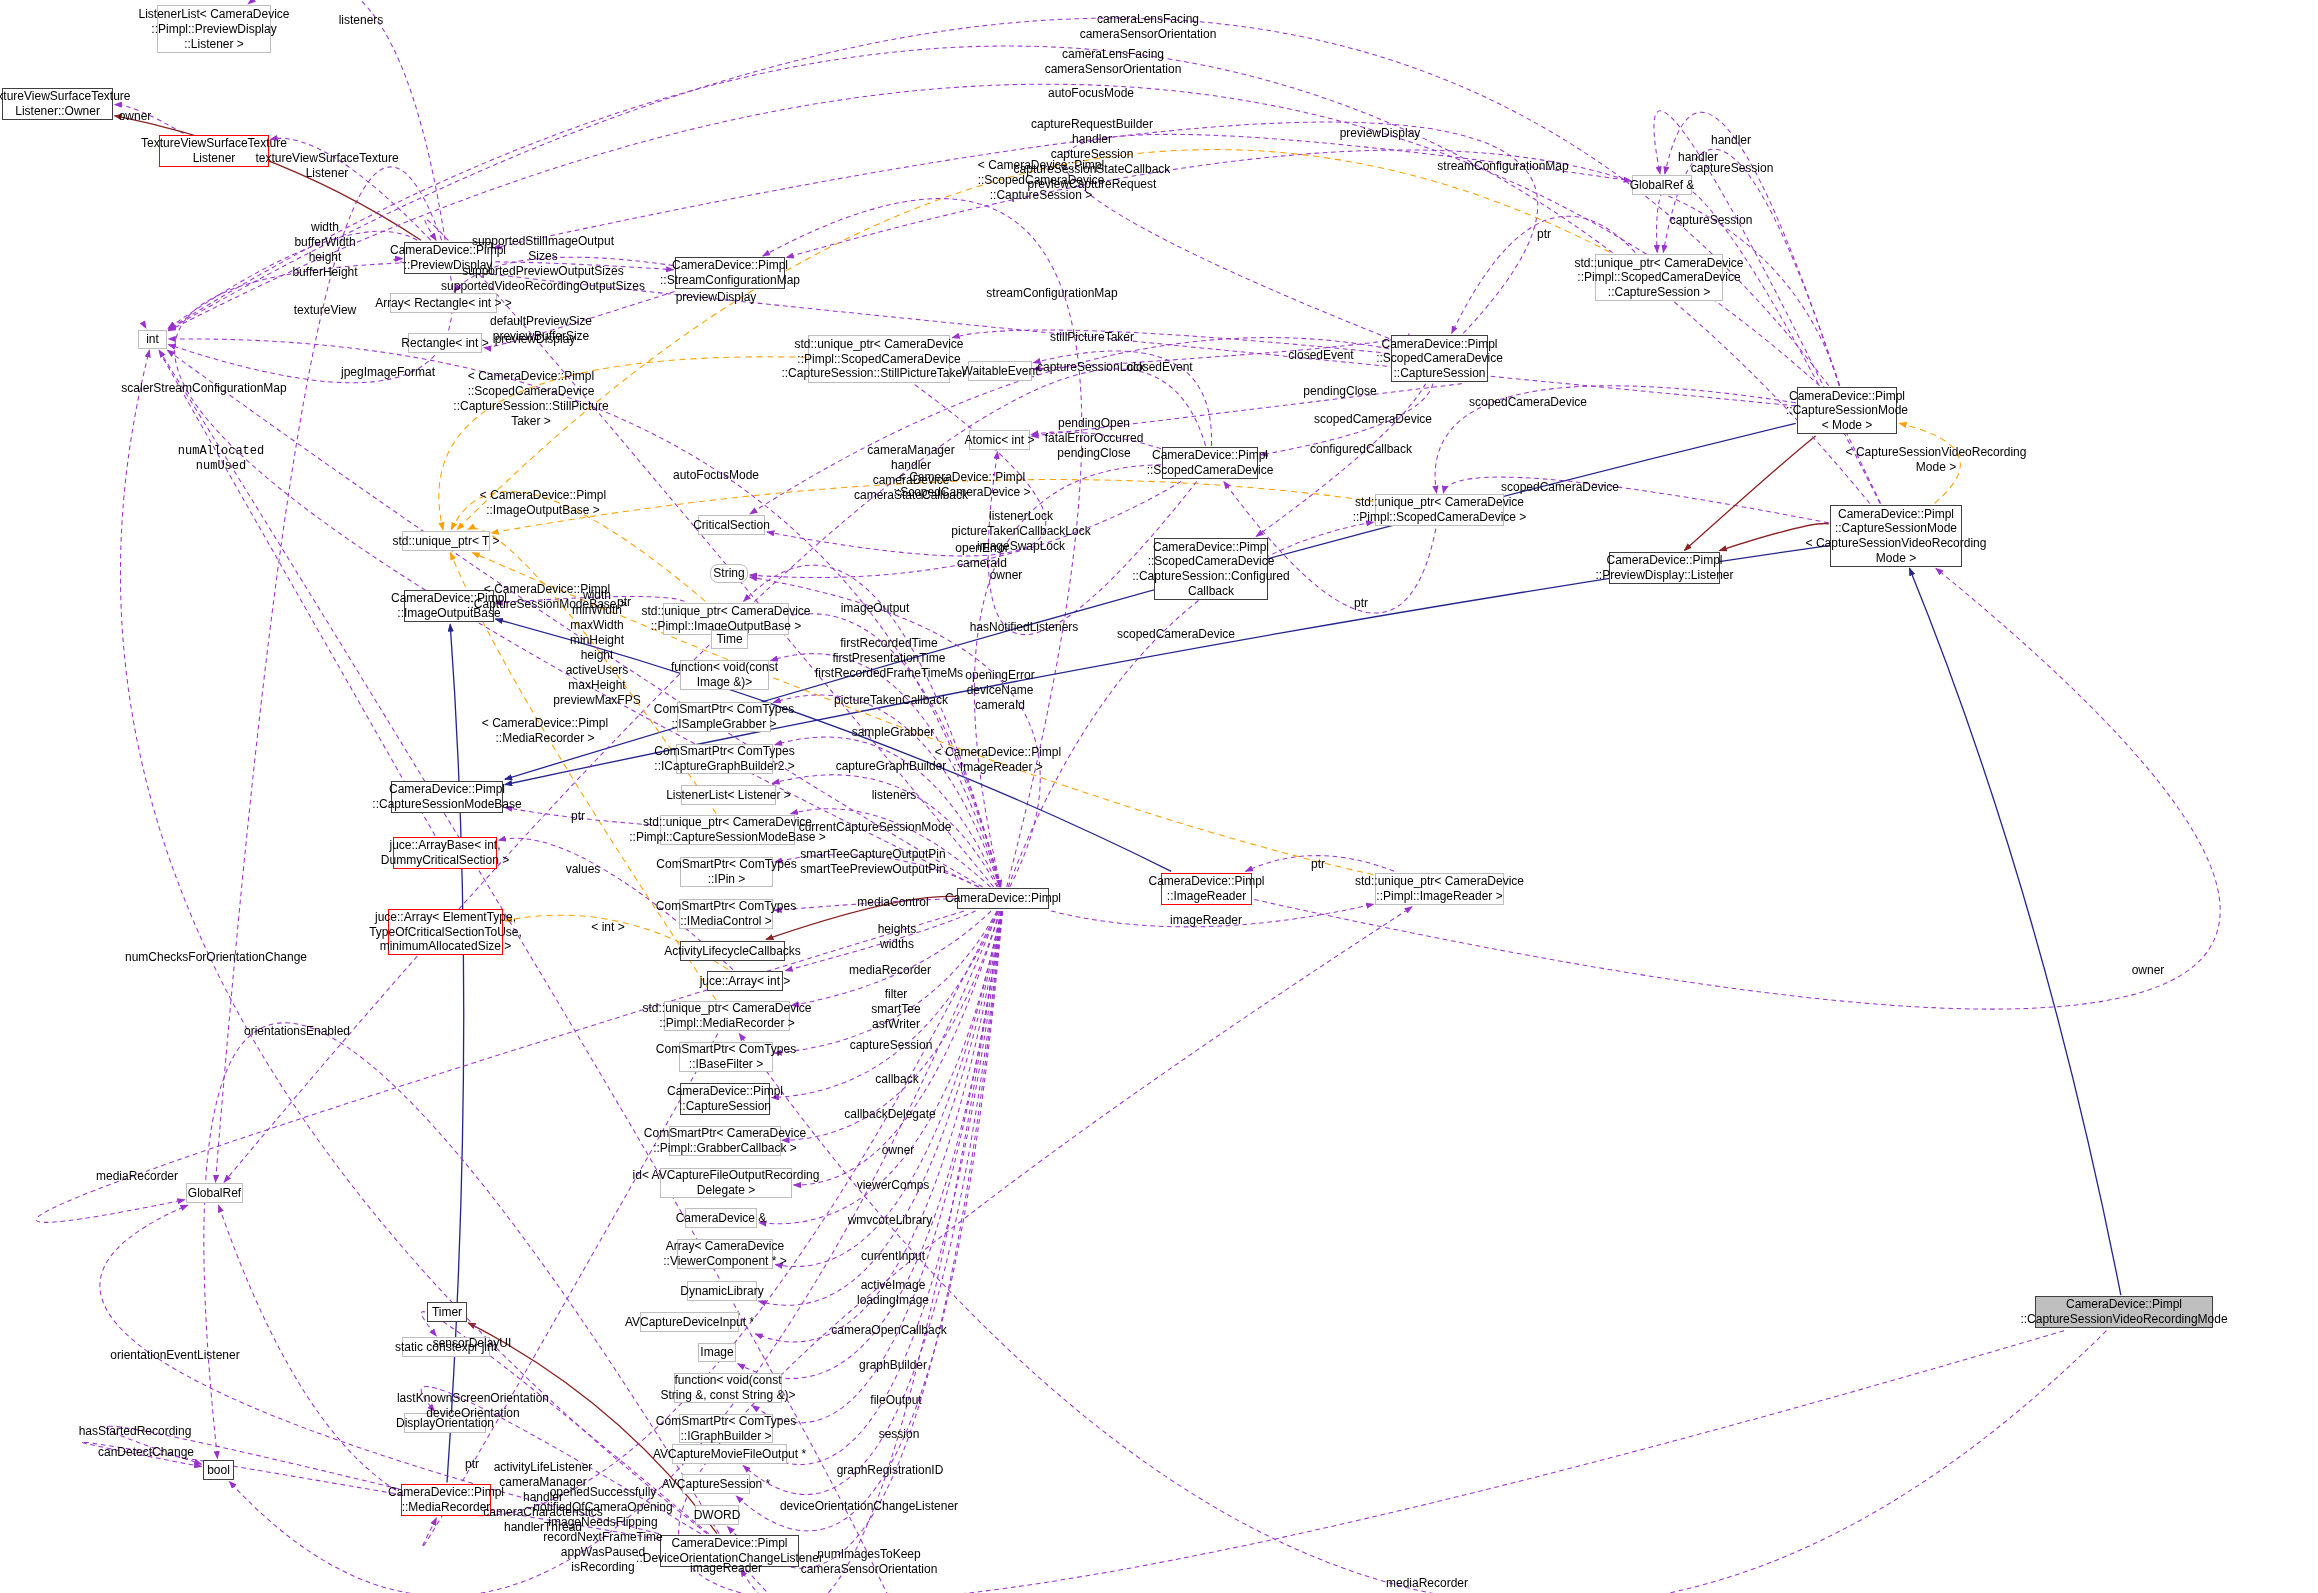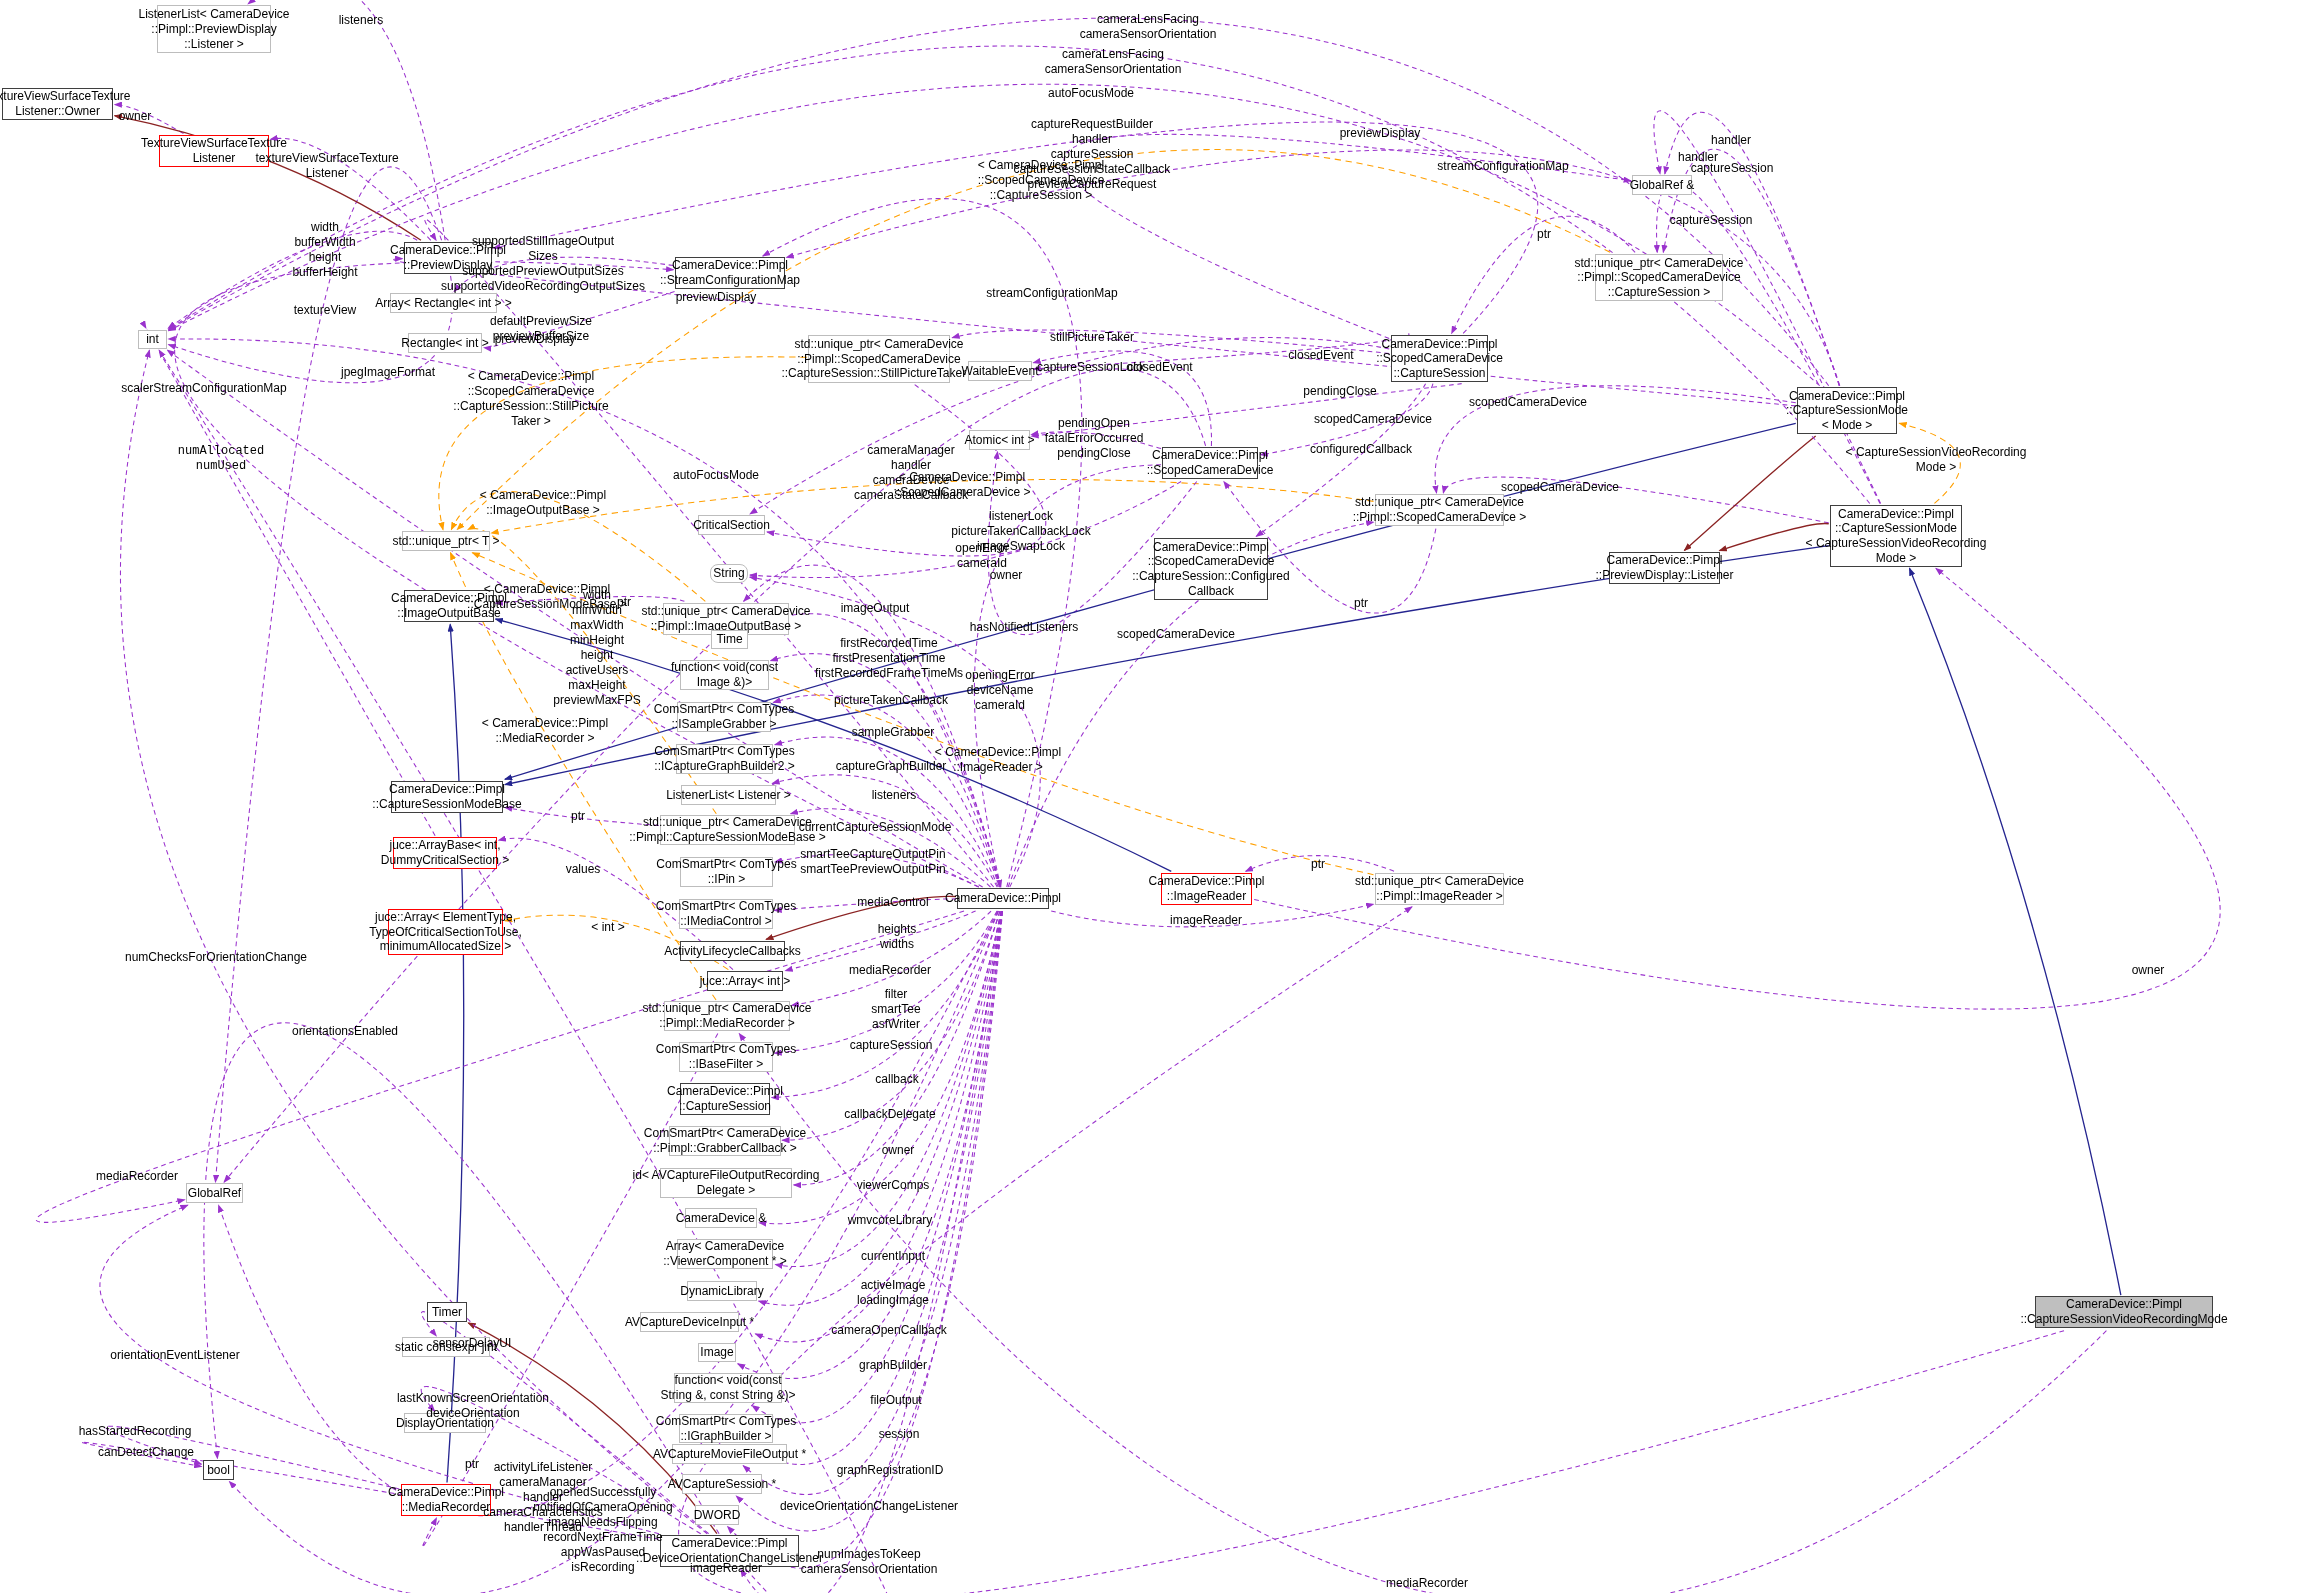--- a/index.html
+++ b/index.html
@@ -247,21 +247,21 @@
       <div class="node plain" style="left: 677px; top: 1239px; width: 96px; height: 30px;"><span>Array&lt; CameraDevice
 ::ViewerComponent * &gt;</span></div>
       <div class="node plain" style="left: 687px; top: 1281px; width: 70px; height: 20px;"><span>DynamicLibrary</span></div>
       <div class="node plain" style="left: 640px; top: 1312px; width: 99px; height: 20px;"><span>AVCaptureDeviceInput *</span></div>
       <div class="node plain" style="left: 698px; top: 1343px; width: 38px; height: 19px;"><span>Image</span></div>
       <div class="node plain" style="left: 674px; top: 1373px; width: 108px; height: 30px;"><span>function&lt; void(const
 String &amp;, const String &amp;)&gt;</span></div>
       <div class="node plain" style="left: 679px; top: 1414px; width: 94px; height: 29px;"><span>ComSmartPtr&lt; ComTypes
 ::IGraphBuilder &gt;</span></div>
       <div class="node plain" style="left: 672px; top: 1444px; width: 115px; height: 20px;"><span>AVCaptureMovieFileOutput *</span></div>
-      <div class="node plain" style="left: 682px; top: 1474px; width: 80px; height: 20px;"><span>AVCaptureSession *</span></div>
+      <div class="node plain" style="left: 682px; top: 1474px; width: 68px; height: 20px;"><span>AVCaptureSession *</span></div>
       <div class="node plain" style="left: 695px; top: 1505px; width: 44px; height: 20px;"><span>DWORD</span></div>
       <div class="node bold" style="left: 660px; top: 1535px; width: 139px; height: 32px;"><span>CameraDevice::Pimpl
 ::DeviceOrientationChangeListener</span></div>
     </div>
   <div id="label-layer">
       <div class="elabel" style="left: 361px; top: 20px;">listeners</div>
       <div class="elabel" style="left: 135px; top: 116px;">owner</div>
       <div class="elabel" style="left: 327px; top: 166px;">textureViewSurfaceTexture
 Listener</div>
       <div class="elabel" style="left: 325px; top: 250px;">width
@@ -354,21 +354,21 @@
       <div class="elabel" style="left: 545px; top: 731px;">&lt; CameraDevice::Pimpl
 ::MediaRecorder &gt;</div>
       <div class="elabel" style="left: 998px; top: 760px;">&lt; CameraDevice::Pimpl
 ::ImageReader &gt;</div>
       <div class="elabel" style="left: 578px; top: 816px;">ptr</div>
       <div class="elabel" style="left: 583px; top: 869px;">values</div>
       <div class="elabel" style="left: 608px; top: 927px;">&lt; int &gt;</div>
       <div class="elabel" style="left: 221px; top: 459px; font-family: Liberation Mono, monospace;">numAllocated
 numUsed</div>
       <div class="elabel" style="left: 216px; top: 957px;">numChecksForOrientationChange</div>
-      <div class="elabel" style="left: 297px; top: 1031px; margin-left: 48px;">orientationsEnabled</div>
+      <div class="elabel" style="left: 297px; top: 1031px;">orientationsEnabled</div>
       <div class="elabel" style="left: 137px; top: 1176px;">mediaRecorder</div>
       <div class="elabel" style="left: 135px; top: 1431px;">hasStartedRecording</div>
       <div class="elabel" style="left: 146px; top: 1452px;">canDetectChange</div>
       <div class="elabel" style="left: 175px; top: 1355px;">orientationEventListener</div>
       <div class="elabel" style="left: 472px; top: 1343px;">sensorDelayUI</div>
       <div class="elabel" style="left: 473px; top: 1406px;">lastKnownScreenOrientation
 deviceOrientation</div>
       <div class="elabel" style="left: 472px; top: 1464px;">ptr</div>
       <div class="elabel" style="left: 543px; top: 1497px;">activityLifeListener
 cameraManager

